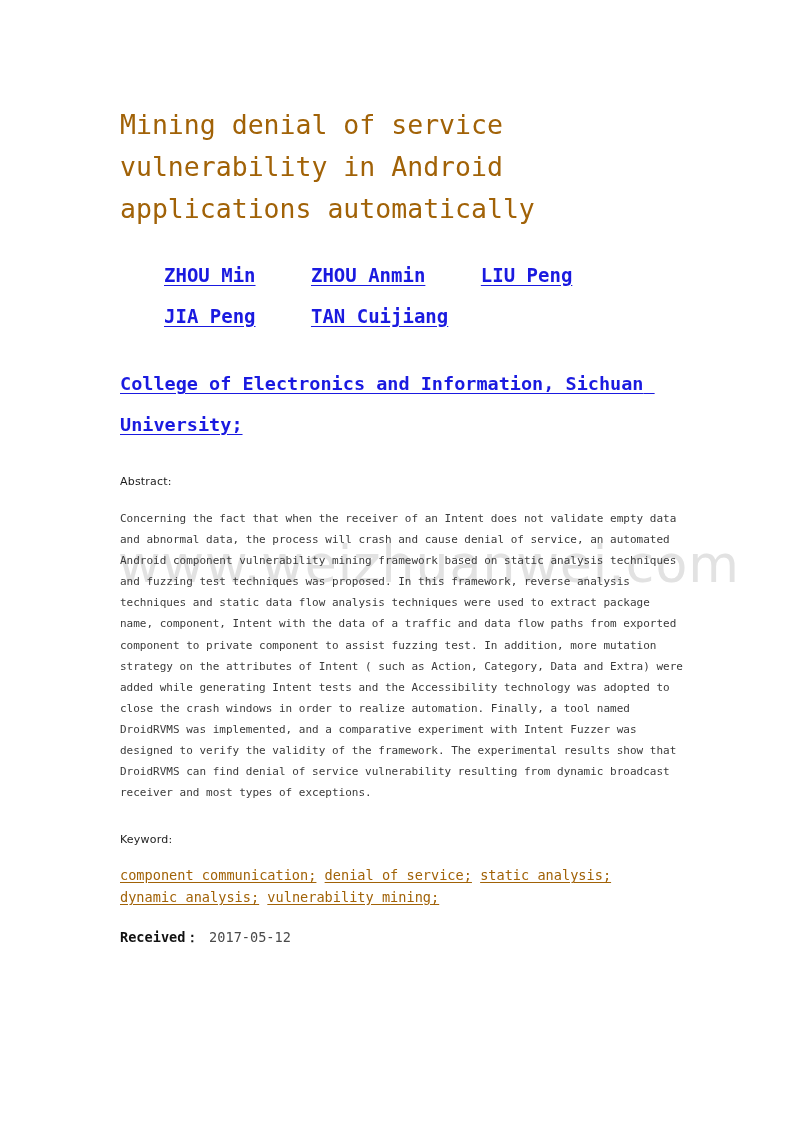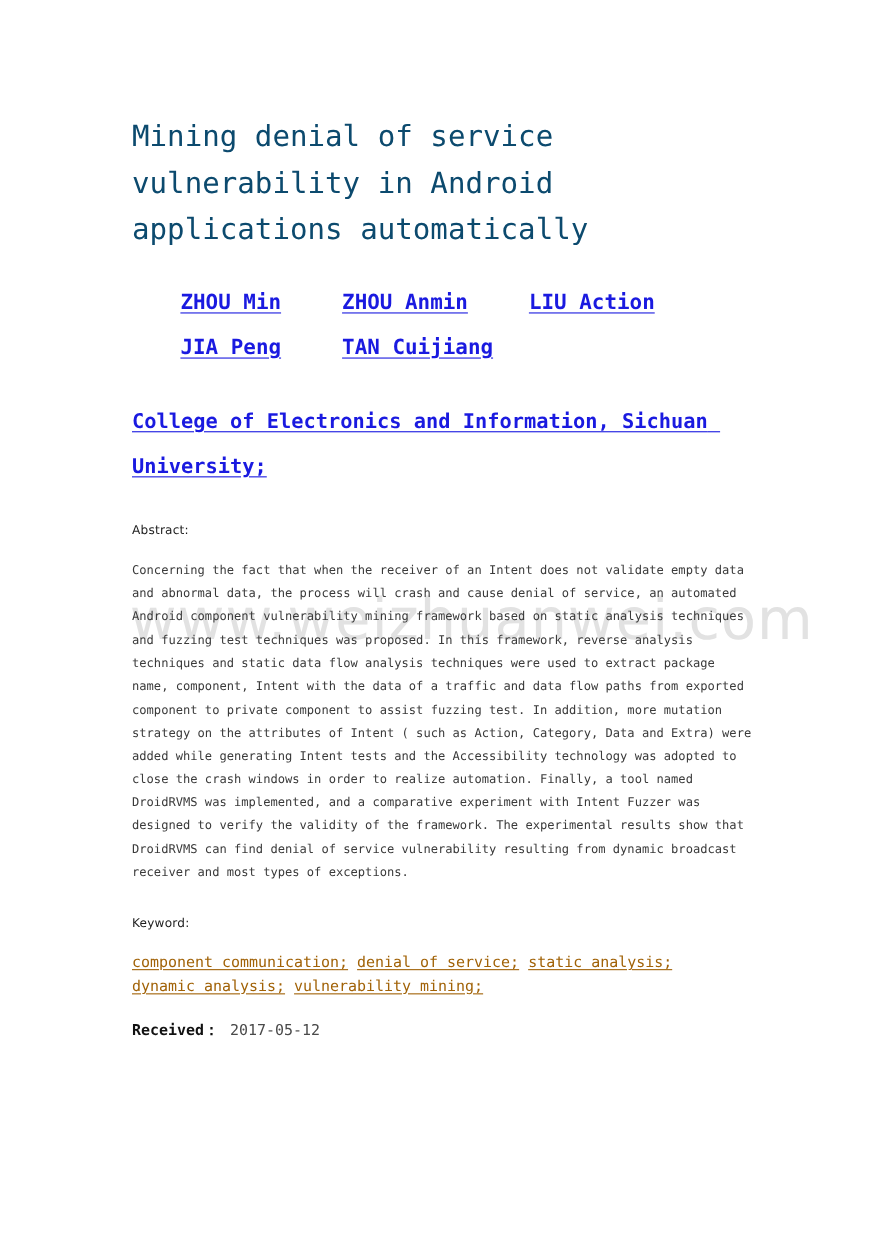--- a/index.html
+++ b/index.html
@@ -39,21 +39,21 @@
     z-index: 0;
   }
 
   .layer { position: relative; z-index: 2; }
 
   
   .doc-title {
     font-family: "DejaVu Sans Mono", "Liberation Mono", monospace;
     font-size: 26.5px;
     line-height: 42px;
-    color: #0c4a6e;
+    color: #a16207;
     letter-spacing: 0px;
     margin: 0 0 0 0;
     font-weight: normal;
     width: 430px;
   }
 
   
   .authors {
     margin-top: 25px;
     font-size: 19px;
@@ -140,21 +140,21 @@
 
 <div class="page">
 
   <div class="watermark">www.weizhuanwei.com</div>
 
   <div class="content layer">
 
     <h1 class="doc-title">Mining denial of service vulnerability in Android applications automatically</h1>
 
     <div class="authors">
-      <a href="#">ZHOU Min</a><span> </span><a href="#">ZHOU Anmin</a><span> </span><a href="#">LIU Action</a><span> </span><a href="#">JIA Peng</a><span> </span><a href="#">TAN Cuijiang</a>
+      <a href="#">ZHOU Min</a><span> </span><a href="#">ZHOU Anmin</a><span> </span><a href="#">LIU Peng</a><span> </span><a href="#">JIA Peng</a><span> </span><a href="#">TAN Cuijiang</a>
     </div>
 
     <div class="affiliation">
       <a href="#">College of Electronics and Information, Sichuan University;</a>
     </div>
 
     <div class="section-label">Abstract:</div>
 
     <div class="abstract-body">Concerning the fact that when the receiver of an Intent does not validate empty data and abnormal data, the process will crash and cause denial of service, an automated Android component vulnerability mining framework based on static analysis techniques and fuzzing test techniques was proposed. In this framework, reverse analysis techniques and static data flow analysis techniques were used to extract package name, component, Intent with the data of a traffic and data flow paths from exported component to private component to assist fuzzing test. In addition, more mutation strategy on the attributes of Intent ( such as Action, Category, Data and Extra) were added while generating Intent tests and the Accessibility technology was adopted to close the crash windows in order to realize automation. Finally, a tool named DroidRVMS was implemented, and a comparative experiment with Intent Fuzzer was designed to verify the validity of the framework. The experimental results show that DroidRVMS can find denial of service vulnerability resulting from dynamic broadcast receiver and most types of exceptions.</div>
 

